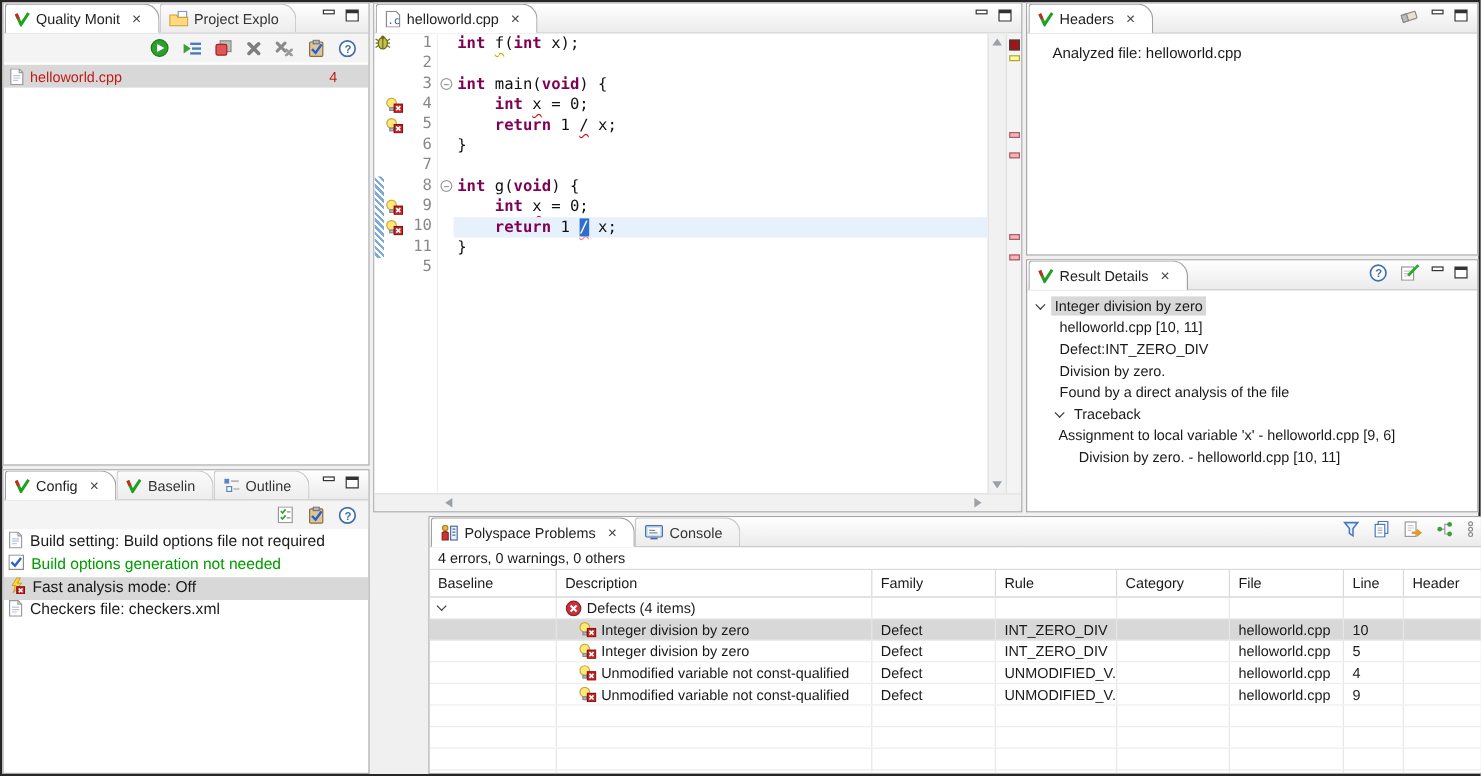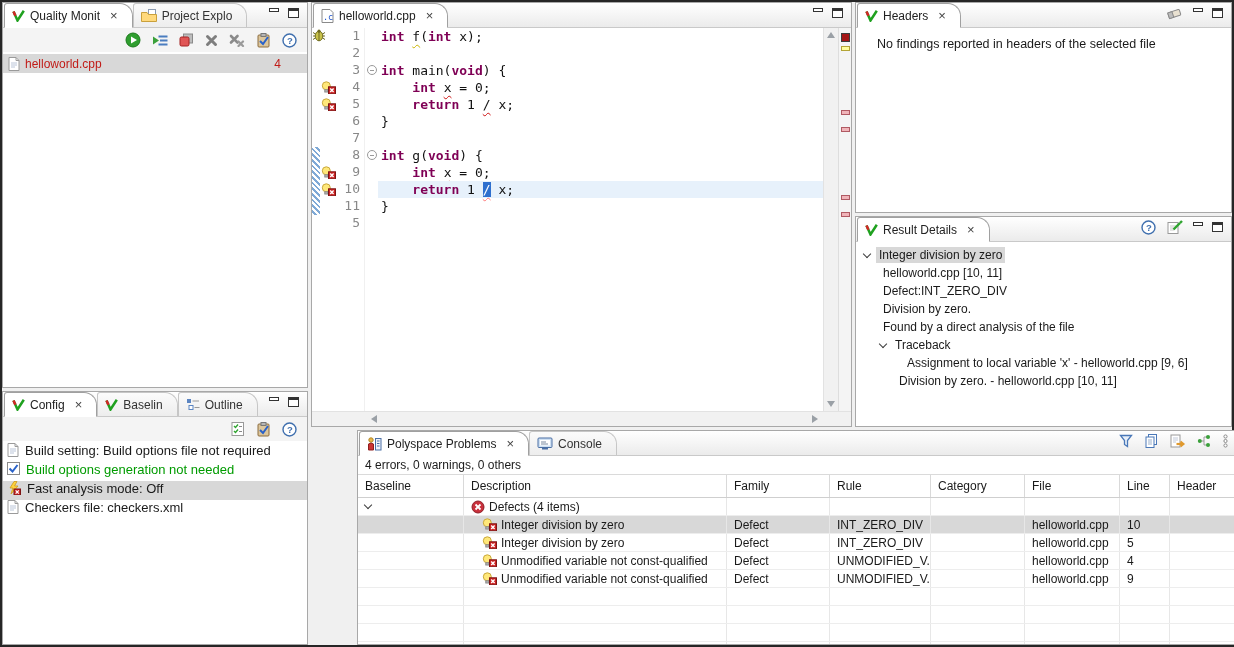--- a/index.html
+++ b/index.html
@@ -436,21 +436,21 @@
               </g>
             </svg>
           </span>
         </div>
         <div class="winbtns">
           <span class="btn-min"></span>
           <span class="btn-max"></span>
         </div>
       </div>
     <div class="hd-content">
-      <div class="hd-line">No findings reported in headers of the selected file</div>
+      <div class="hd-line">Analyzed file: helloworld.cpp</div>
     </div>
   </div>
 
   <div class="panel" id="panel-details" style="left:853px;top:214px;width:377px;height:211px;">
     <div class="tabbar" id="rd-tabbar">
         <div class="tab active">
           <span class="icon">
             <svg width="13" height="12" viewBox="0 0 13 12">
               <path d="M1.5 1.5 L5.5 10.5 L11.8 0.8" fill="none" stroke="#1fa11f" stroke-width="2.5"></path>
               <path d="M1.5 1.5 L3.4 5.8" fill="none" stroke="#d22626" stroke-width="2.5"></path>
@@ -494,21 +494,21 @@
         <div class="trow" style="padding-left: 24px;">
           <span class="label">Division by zero.</span>
         </div>
         <div class="trow" style="padding-left: 24px;">
           <span class="label">Found by a direct analysis of the file</span>
         </div>
         <div class="trow" style="padding-left: 24px;">
           <span class="chev"></span>
           <span class="label">Traceback</span>
         </div>
-        <div class="trow" style="padding-left: 48px;">
+        <div class="trow" style="padding-left: 23px;">
           <span class="label">Assignment to local variable 'x' - helloworld.cpp [9, 6]</span>
         </div>
         <div class="trow" style="padding-left: 40px;">
           <span class="label">Division by zero. - helloworld.cpp [10, 11]</span>
         </div>
       </div>
   </div>
 
   <div class="panel" id="panel-problems" style="left:309px;top:428px;width:921px;height:215px;margin-left:46px;">
     <div class="tabbar" id="pb-tabbar">

